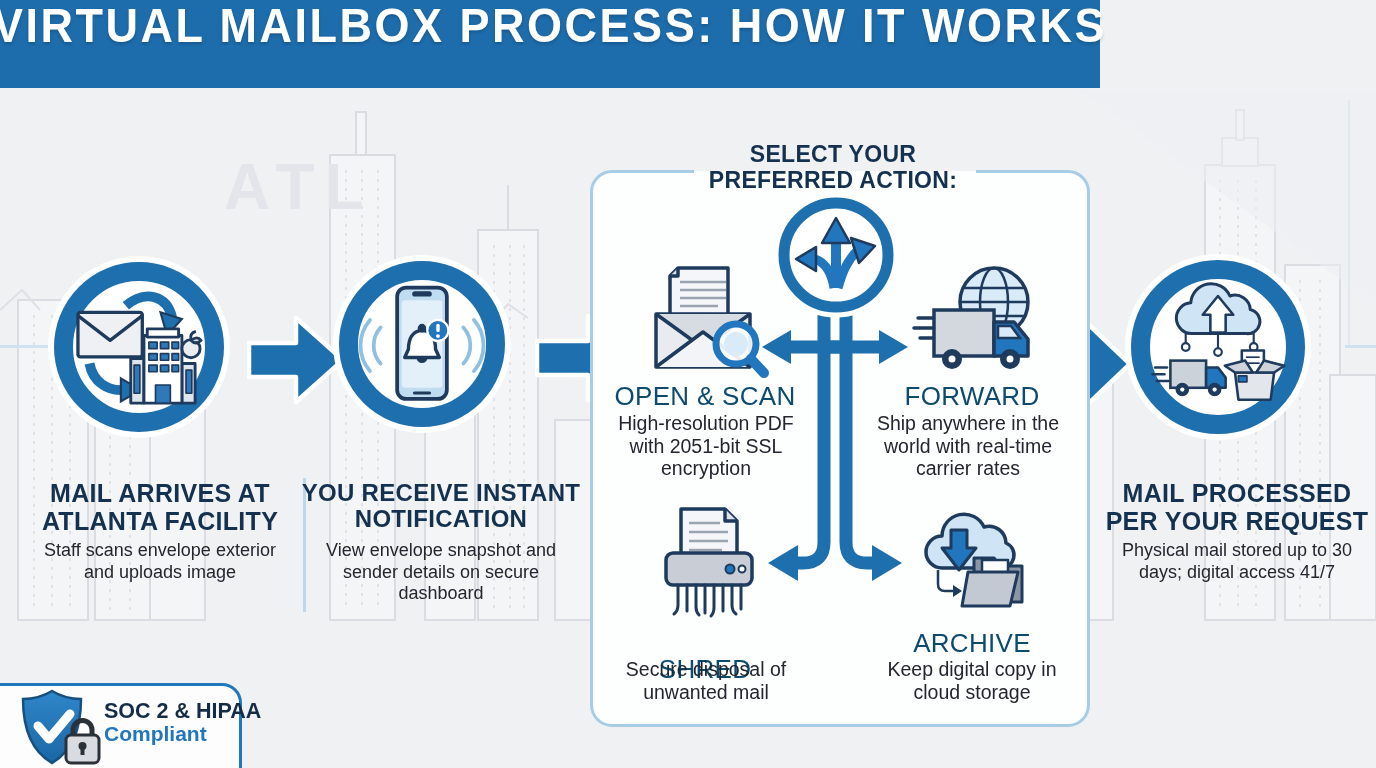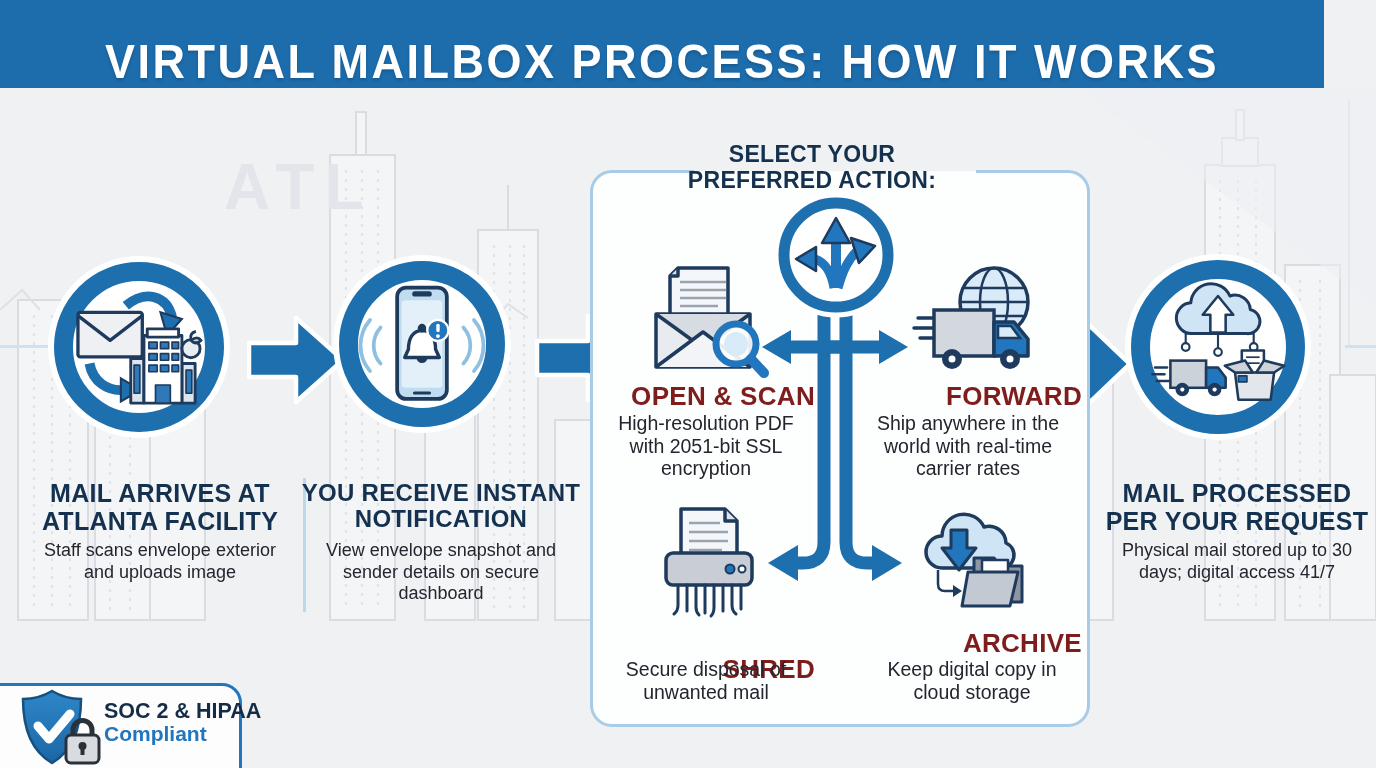--- a/index.html
+++ b/index.html
@@ -3,22 +3,22 @@
 <meta charset="utf-8">
 <style>
   html,body{margin:0;padding:0;background:#dfe1e6;}
   *{box-sizing:border-box;}
   #stage{
     position:relative;width:1376px;height:768px;overflow:hidden;
     background:#f0f1f3;font-family:"Liberation Sans",sans-serif;
   }
   
   #header{
-    position:absolute;left:0;top:0;width:1324px;height:88px;
-    background:#1d6cac;display:flex;align-items:flex-end;justify-content:center;
+    position:absolute;left:0;top:0;width:1100px;height:88px;
+    background:#1d6cac;display:flex;align-items:flex-start;justify-content:center;
   }
   #header .htitle{
     color:#ffffff;font-weight:bold;font-size:45px;letter-spacing:2.5px;
     text-shadow:0 2px 3px rgba(0,0,0,.18);white-space:nowrap;transform:scaleY(1.05);
   }
   
   .skyline{position:absolute;left:0;top:90px;}
   .watermark{
     position:absolute;left:224px;top:150px;font-size:64px;font-weight:bold;
     color:#e3e5ea;letter-spacing:10px;
@@ -35,26 +35,26 @@
   
   #action-box{
     position:absolute;left:590px;top:170px;width:500px;height:557px;
     background:#fdfefe;border:3px solid #a9cce6;border-radius:22px;
   }
   #box-title-gap{
     position:absolute;left:694px;top:165px;width:282px;height:12px;
     background:linear-gradient(to bottom,#f0f1f3 50%,#fdfefe 50%);
   }
   .box-title{
-    position:absolute;left:682px;top:142px;width:260px;text-align:center;
+    position:absolute;left:703px;top:142px;width:260px;text-align:center;
     font-size:23px;font-weight:bold;color:#14314f;line-height:1.12;letter-spacing:.3px;
   }
   .action-name{
-    position:absolute;width:220px;text-align:right;font-size:26px;font-weight:bold;
-    color:#7f1d1d;letter-spacing:.3px;
+    position:absolute;width:220px;text-align:center;font-size:26px;font-weight:normal;
+    color:#0c4a6e;letter-spacing:.3px;
   }
   .action-desc{
     position:absolute;width:212px;text-align:center;font-size:19.5px;
     color:#22262e;line-height:1.16;
   }
   
   .step-title{
     position:absolute;text-align:center;font-weight:bold;color:#14314f;
     font-size:25px;line-height:1.1;letter-spacing:.3px;
   }

